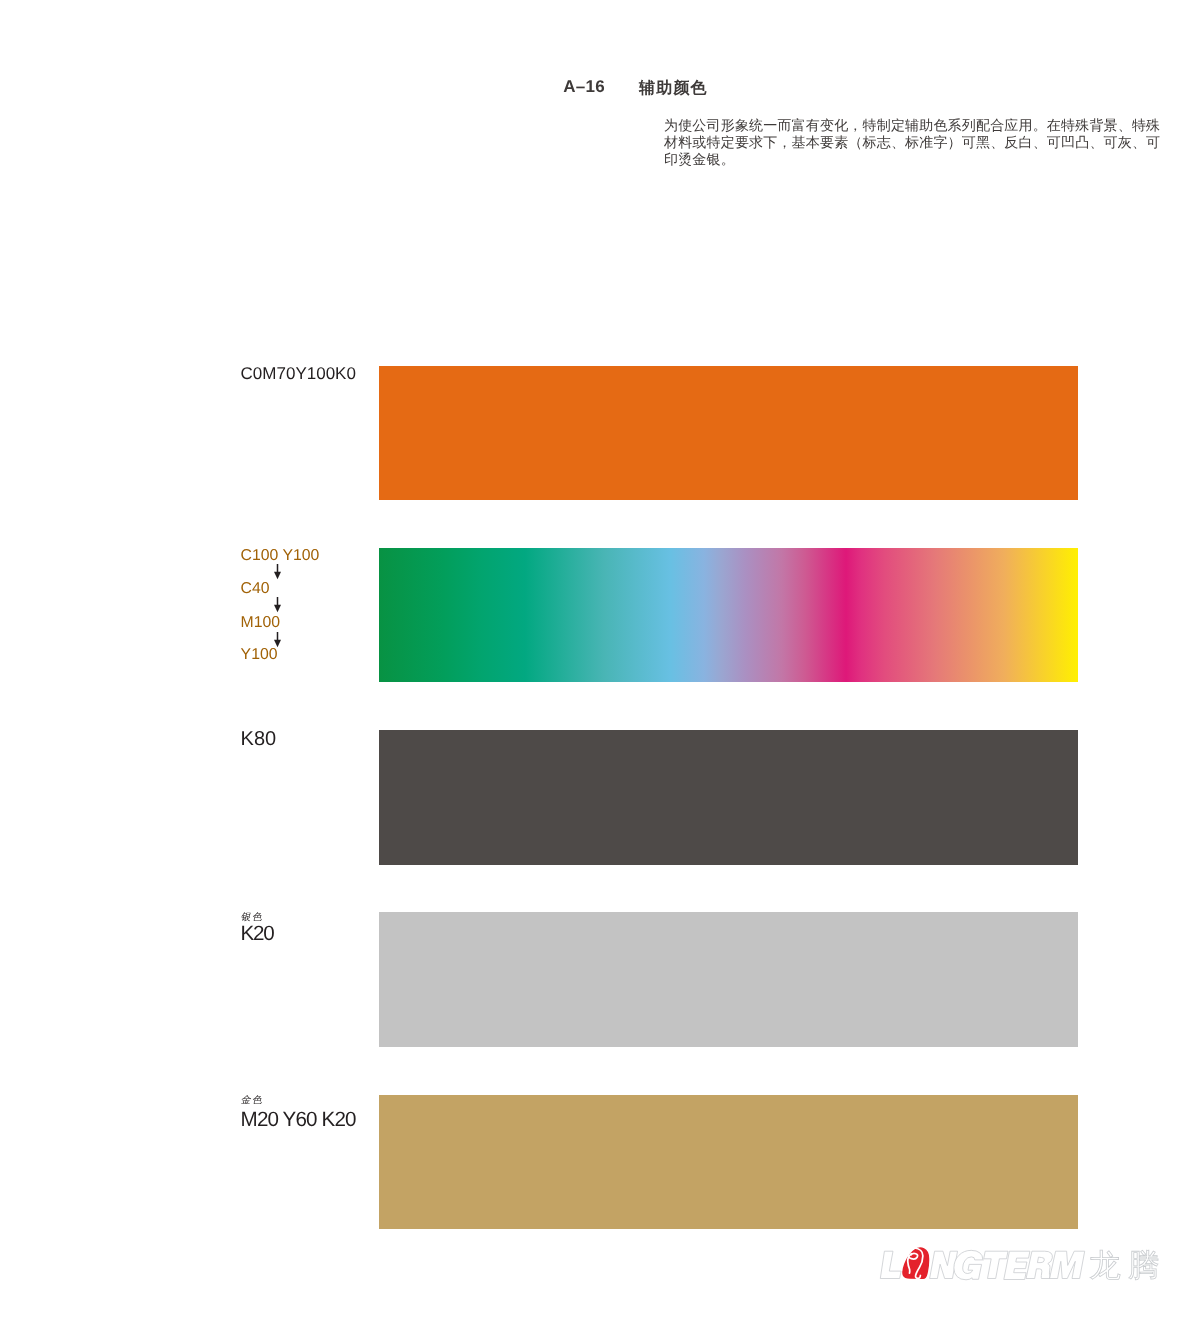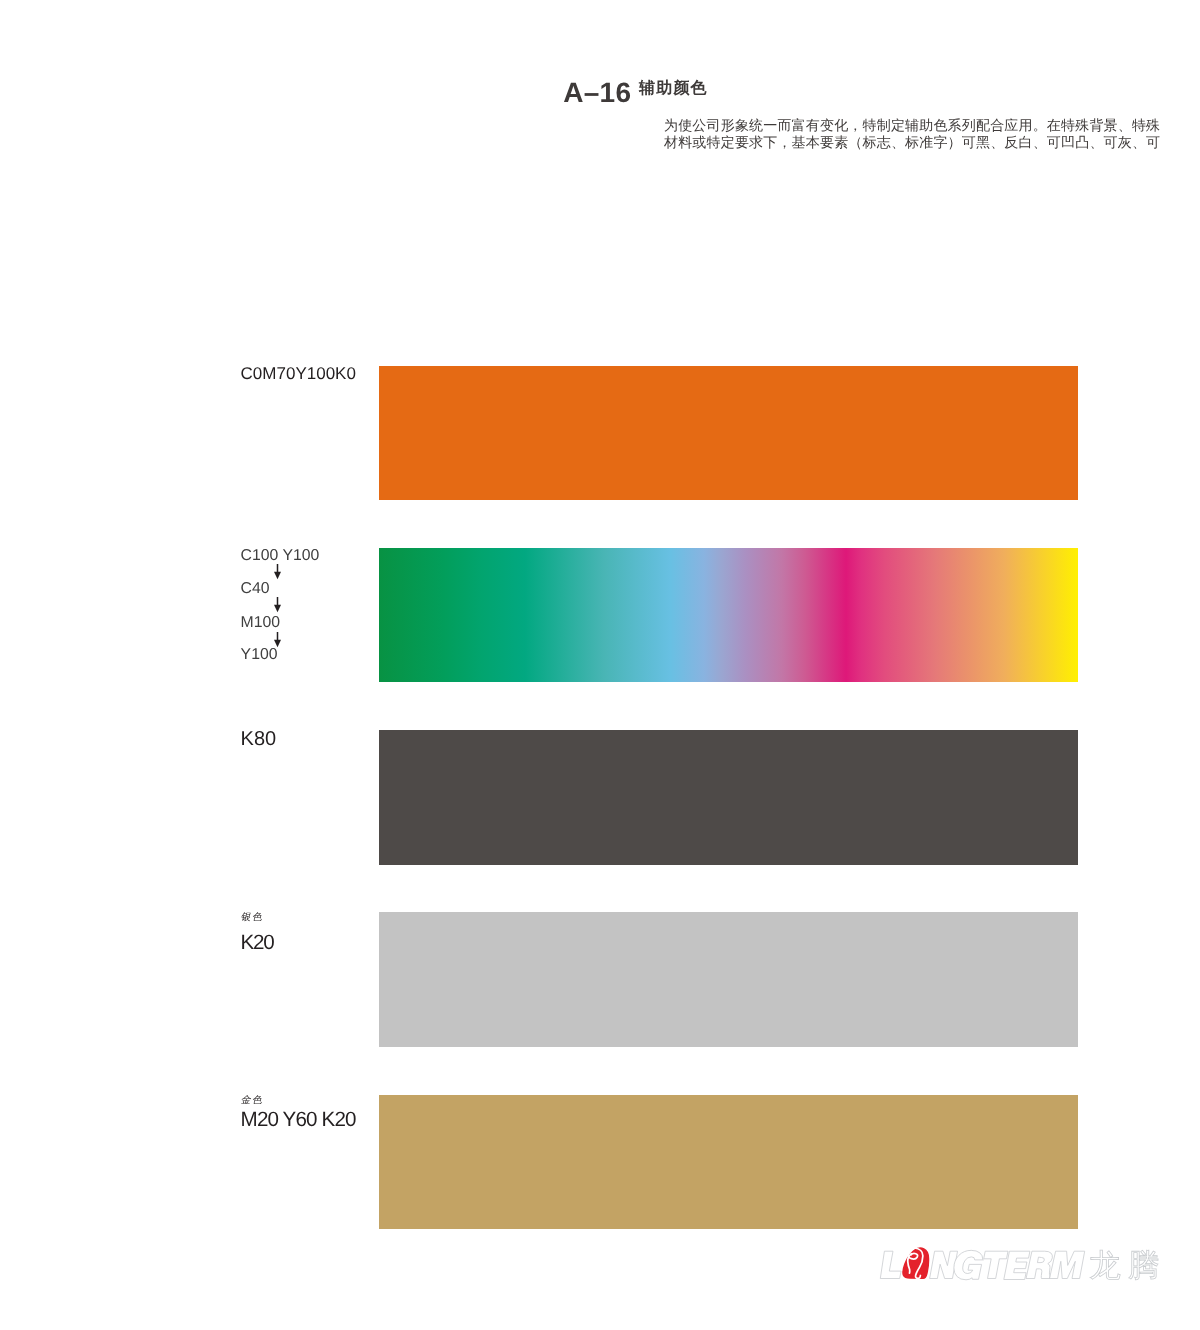--- a/index.html
+++ b/index.html
@@ -4,55 +4,56 @@
 <title>A-16</title>
 <style>
   html,body{margin:0;padding:0;background:#fff;}
   body{width:1200px;height:1330px;overflow:hidden;
        font-family:"Liberation Sans","DejaVu Sans",sans-serif;
        -webkit-font-smoothing:antialiased;text-rendering:geometricPrecision;
        -webkit-text-stroke:0;}
   .page{position:relative;width:1200px;height:1330px;background:#fff;}
 
   
-  .hdr-code{position:absolute;left:563.2px;top:76.5px;font-size:28px;font-weight:700;
+  .hdr-code{position:absolute;left:563.2px;top:76.5px;font-size:17px;font-weight:700;
             letter-spacing:0.3px;color:#3e3a39;white-space:nowrap;}
   .hdr-title{position:absolute;left:639px;top:78px;font-size:16px;font-weight:700;
              letter-spacing:1.2px;color:#3e3a39;white-space:nowrap;}
   .hdr-body{position:absolute;left:640px;top:117.0px;width:497px;font-size:14px;
             line-height:17px;color:#3f3b3a;letter-spacing:0.18px;margin-left:24px;}
   .hdr-body .ln{display:block;white-space:nowrap;height:17px;}
 
   
   .bar{position:absolute;left:378.8px;width:699.2px;height:134.4px;}
   .lab{position:absolute;left:240.6px;color:#231f20;white-space:nowrap;
        line-height:1;}
   .lab .cjk{font-size:10px;letter-spacing:1.1px;display:block;font-style:italic;}
   .lab .mono{display:block;}
 
   
-  .arrowcol{position:absolute;left:240.6px;top:547.5px;color:#404040;}
+  .arrowcol{position:absolute;left:240.6px;top:547.5px;color:#a16207;}
   .arrowcol .t{font-size:15.8px;line-height:16px;white-space:nowrap;height:16px;}
   .arrowcol .a{height:17.5px;position:relative;}
   .arrowcol .a svg{position:absolute;left:32.9px;top:0px;}
 
   
   .logo{position:absolute;left:878px;top:1244px;width:284px;height:40px;text-decoration:underline;}
   .logo-cjk{font-family:"Liberation Sans","DejaVu Sans",sans-serif;}
 </style>
 </head>
 <body>
 
 <div class="page">
 
   <div class="hdr-code">A–16</div>
   <div class="hdr-title">辅助颜色</div>
   <div class="hdr-body">
     <span class="ln">为使公司形象统一而富有变化，特制定辅助色系列配合应用。在特殊背景、特殊</span>
     <span class="ln">材料或特定要求下，基本要素（标志、标准字）可黑、反白、可凹凸、可灰、可</span>
+    <span class="ln">印烫金银。</span>
   </div>
 
   <div class="lab" style="top:364.6px;font-size:17px">
     <span class="mono">C0M70Y100K0</span>
   </div>
   <div class="bar" style="top:365.8px;background:#e56a14"></div>
 
   <div class="arrowcol">
     <div class="t">C100 Y100</div>
     <div class="a">
@@ -79,21 +80,21 @@
   </div>
   <div class="bar" id="gradbar" style="top: 547.8px; background: linear-gradient(90deg, rgb(8, 146, 67) 0%, rgb(2, 158, 91) 9.3%, rgb(2, 164, 110) 14.6%, rgb(2, 168, 129) 20.9%, rgb(73, 181, 181) 32.2%, rgb(104, 192, 227) 41.7%, rgb(137, 179, 224) 46.5%, rgb(154, 166, 209) 49%, rgb(170, 144, 194) 52.4%, rgb(194, 119, 167) 57.6%, rgb(206, 90, 146) 61%, rgb(222, 24, 121) 66.8%, rgb(224, 49, 128) 69%, rgb(226, 76, 126) 72.3%, rgb(229, 120, 121) 79.4%, rgb(240, 174, 92) 89.4%, rgb(255, 240, 0) 100%);"></div>
 
   <div class="lab" style="top:728.6px;font-size:20px">
     <span class="mono">K80</span>
   </div>
   <div class="bar" style="top:730.3px;background:#4e4a48;height:134.6px"></div>
 
   <div class="lab" style="top:913.0px;font-size:20.6px">
     <span class="cjk">银色</span>
-    <span class="mono" style="margin-top:10px;letter-spacing:-1.25px">K20</span>
+    <span class="mono" style="margin-top:1px;letter-spacing:-1.25px">K20</span>
   </div>
   <div class="bar" style="top:912.3px;background:#c3c3c3"></div>
 
   <div class="lab" style="top:1096.2px;font-size:20.6px">
     <span class="cjk">金色</span>
     <span class="mono" style="margin-top:4px;letter-spacing:-0.85px">M20 Y60 K20</span>
   </div>
   <div class="bar" style="top:1094.8px;background:#c3a364"></div>
 
   <div class="logo">

